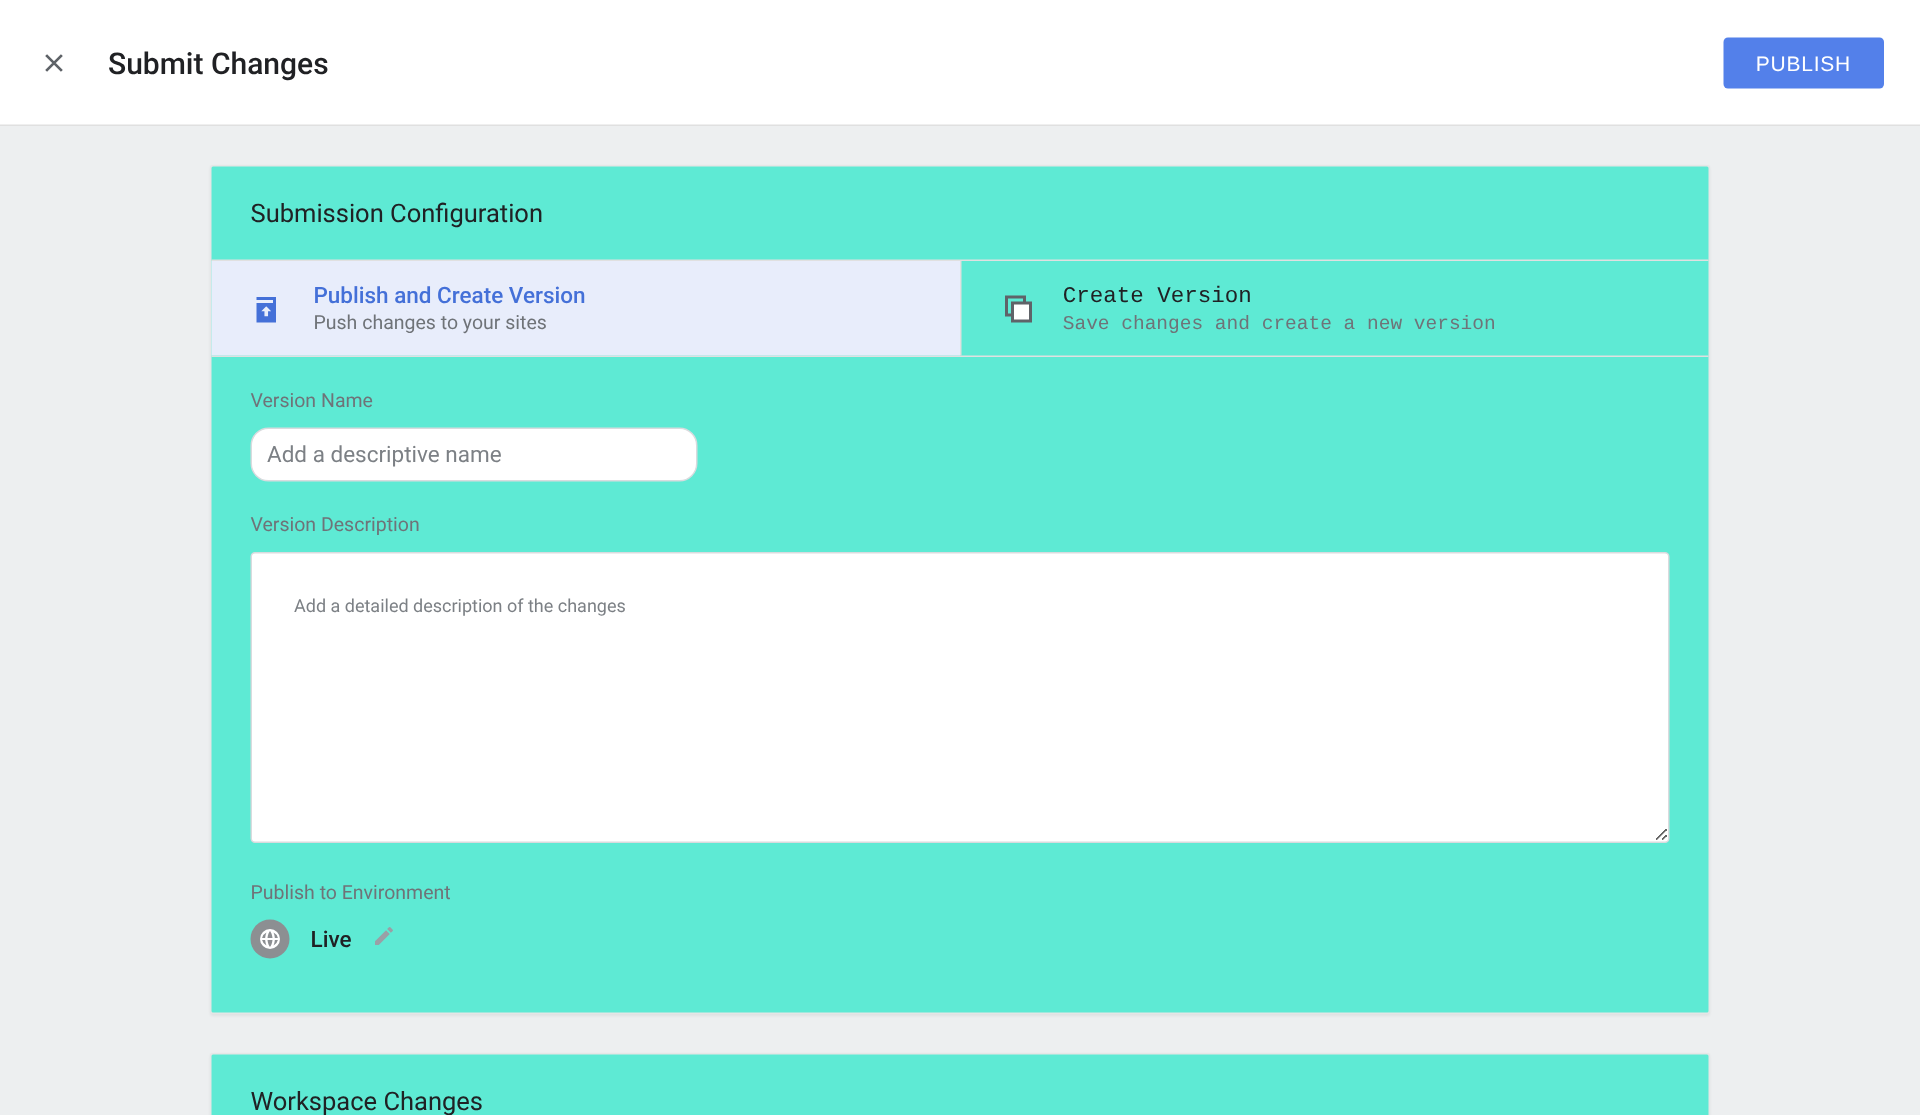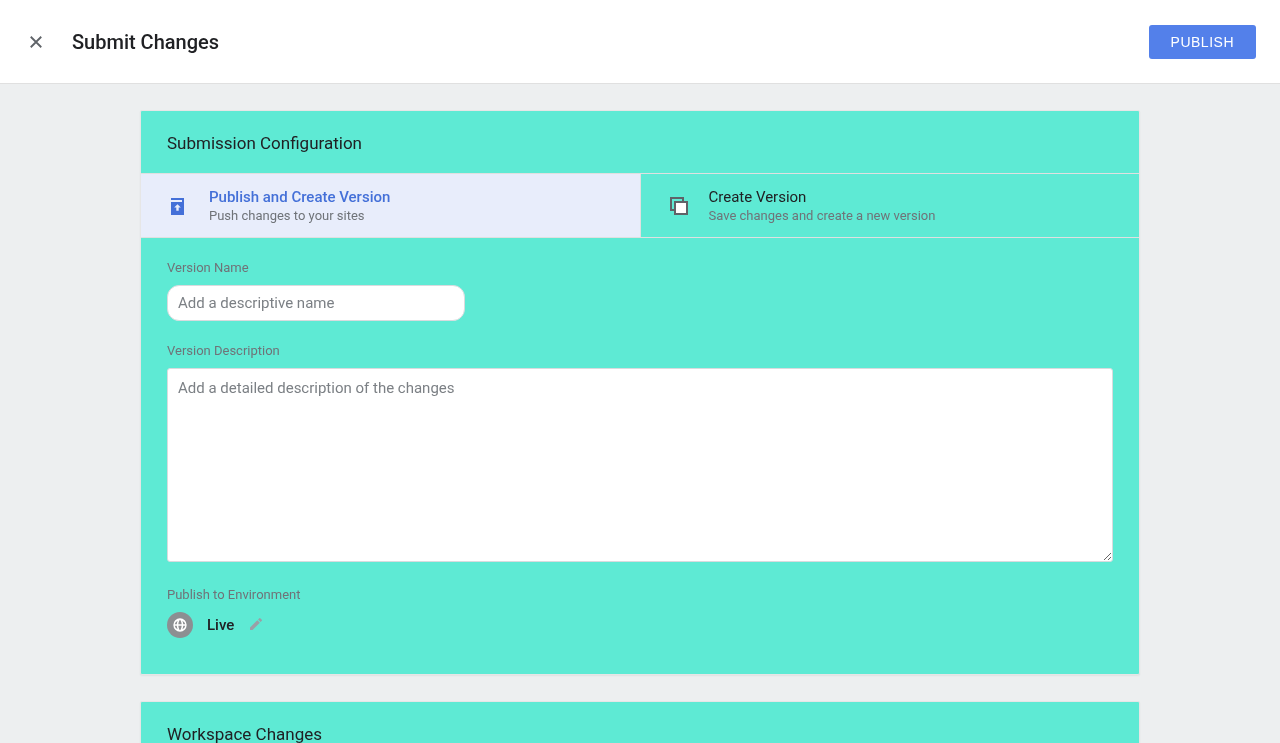--- a/index.html
+++ b/index.html
@@ -65,21 +65,21 @@
     border-bottom: 1px solid #e0e0e0;
   }
   .option {
     flex: 1;
     display: flex;
     align-items: center;
     padding: 14px 26px;
     cursor: pointer;
     gap: 18px;
   }
-  .option + .option { border-left: 1px solid #e0e0e0; }
+  .option + .option { border-left: 1px solid #e0e0e0; font-family: Liberation Mono, monospace; }
   .option.active { background: #e8edfb; }
   .option .icon-box {
     width: 24px; height: 24px;
     display: flex; align-items: center; justify-content: center;
     color: #5f6368;
   }
   .option.active .icon-box { color: #4470d8; }
   .option-title {
     font-size: 15px;
     color: #202124;
@@ -107,22 +107,22 @@
     font-size: 15px;
     color: #202124;
     font-family: inherit;
   }
   .text-input::placeholder, .textarea::placeholder { color: #7c8085; }
   .textarea {
     width: 100%;
     height: 194px;
     border: 1px solid #d9dbde;
     border-radius: 3px;
-    padding: 10px;
-    font-size: 15px;
+    padding: 28px;
+    font-size: 12px;
     color: #202124;
     font-family: inherit;
     resize: vertical;
   }
   .env-row {
     display: flex;
     align-items: center;
     gap: 14px;
   }
   .env-chip {

